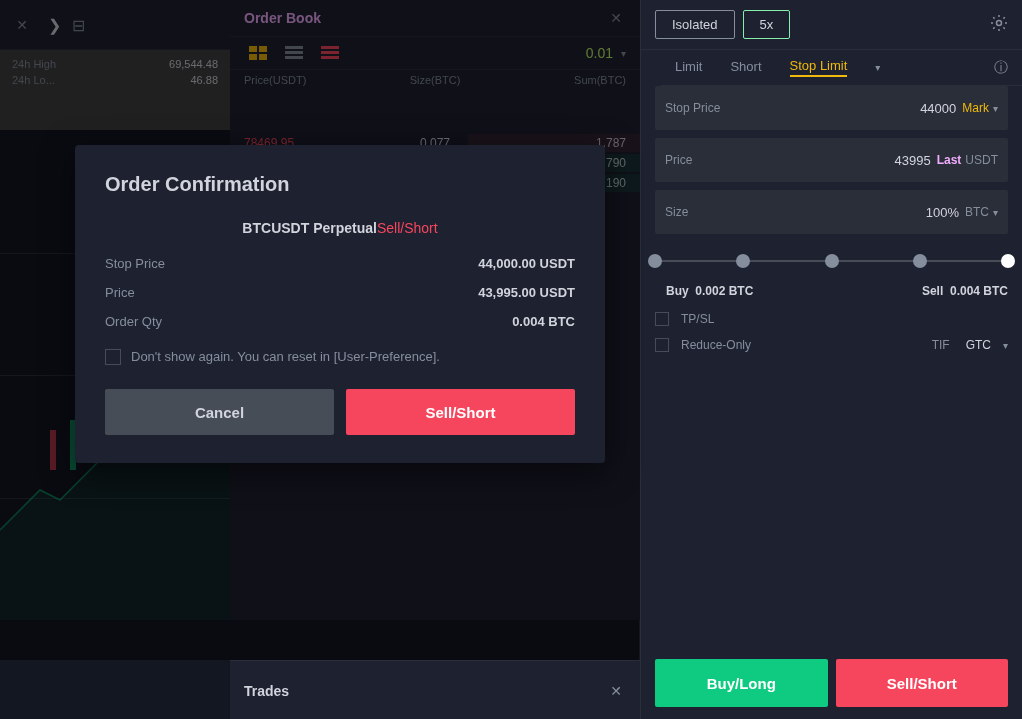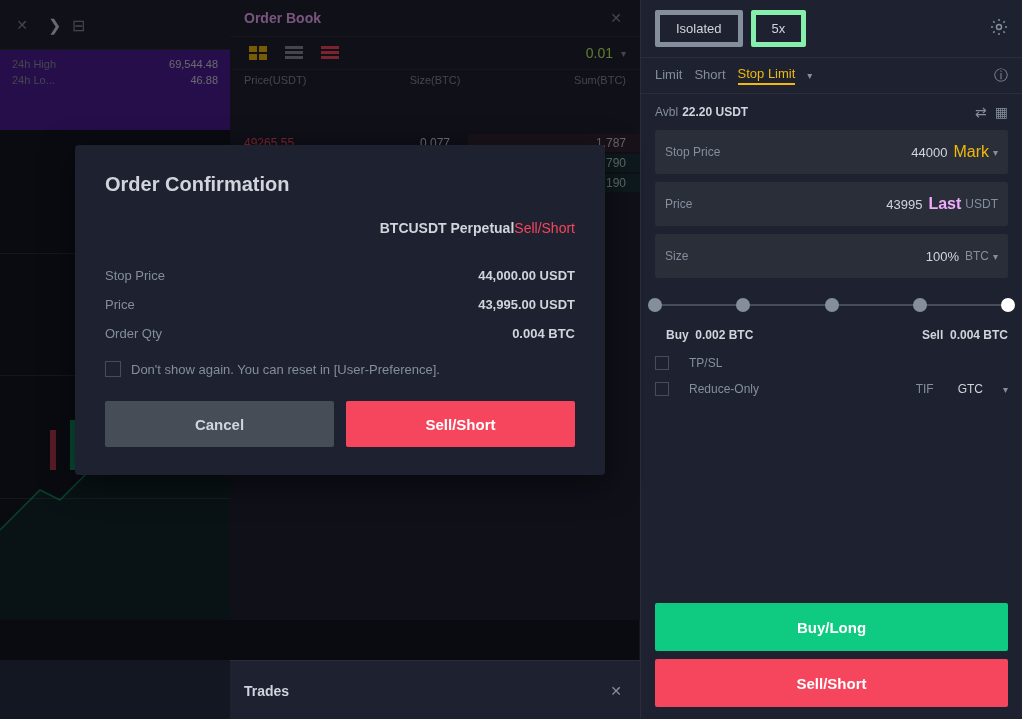--- a/index.html
+++ b/index.html
@@ -88,21 +88,21 @@
       gap: 8px;
       border-bottom: 1px solid #2a2e39;
     }
 
     .market-stats {
       position: absolute;
       left: 0;
       top: 50px;
       width: 230px;
       height: 80px;
-      background: #4c1d95;
+      background: #404040;
       padding: 8px 12px;
       font-size: 11px;
       color: #848e9c;
     }
 
     .market-stat-row {
       display: flex;
       justify-content: space-between;
       margin-bottom: 4px;
     }
@@ -208,21 +208,21 @@
     .margin-mode-bar {
       display: flex;
       align-items: center;
       padding: 10px 14px;
       gap: 8px;
       border-bottom: 1px solid #2a2e39;
     }
 
     .margin-mode-btn {
       padding: 6px 16px;
-      border: 5px solid #86efac;
+      border: 1px solid #86efac;
       background: transparent;
       color: #d1d4dc;
       font-size: 13px;
       cursor: pointer;
       border-radius: 2px;
     }
 
     .margin-mode-btn.active {
       border-color: #848e9c;
     }
@@ -234,22 +234,23 @@
       color: #848e9c;
       cursor: pointer;
       font-size: 16px;
     }
 
     
     .order-type-tabs {
       display: flex;
       align-items: center;
       padding: 8px 14px;
-      gap: 12px;
+      gap: 28px;
       border-bottom: 1px solid #2a2e39;
+      margin-left: 20px;
     }
 
     .order-tab {
       font-size: 13px;
       color: #848e9c;
       cursor: pointer;
       padding-bottom: 2px;
     }
 
     .order-tab.active {
@@ -312,21 +313,21 @@
     }
 
     .input-value {
       flex: 1;
       text-align: right;
       font-size: 13px;
       color: #d1d4dc;
     }
 
     .input-suffix {
-      font-size: 16px;
+      font-size: 12px;
       color: #f0b90b;
       margin-left: 6px;
       cursor: pointer;
     }
 
     .input-suffix-gray {
       font-size: 12px;
       color: #848e9c;
       margin-left: 6px;
     }
@@ -393,21 +394,21 @@
     .buy-qty { color: #848e9c; }
     .buy-qty span { color: #d1d4dc; font-weight: 600; }
     .sell-qty { color: #848e9c; }
     .sell-qty span { color: #d1d4dc; font-weight: 600; }
 
     
     .checkbox-row {
       display: flex;
       align-items: center;
       padding: 6px 14px;
-      gap: 20px;
+      gap: 12px;
       font-size: 12px;
       color: #848e9c;
     }
 
     .checkbox {
       width: 14px;
       height: 14px;
       border: 1px solid #474d57;
       background: transparent;
       cursor: pointer;
@@ -415,21 +416,21 @@
 
     .tif-label {
       margin-left: auto;
       font-size: 12px;
       color: #848e9c;
     }
 
     
     .action-buttons {
       display: grid;
-      grid-template-columns: 1fr;
+      grid-template-columns: 1fr 1fr;
       gap: 8px;
       padding: 12px 14px;
       position: absolute;
       bottom: 0;
       left: 0;
       right: 0;
     }
 
     .buy-btn {
       height: 48px;
@@ -479,22 +480,22 @@
 
     .modal-title {
       font-size: 20px;
       font-weight: 600;
       color: #d1d4dc;
       margin-bottom: 24px;
     }
 
     .modal-pair-row {
       display: flex;
-      justify-content: flex-end;
-      margin-bottom: 32px;
+      justify-content: center;
+      margin-bottom: 20px;
     }
 
     .modal-pair {
       font-size: 14px;
       font-weight: 600;
       color: #d1d4dc;
     }
 
     .modal-side {
       font-size: 14px;
@@ -512,21 +513,21 @@
       color: #848e9c;
     }
 
     .modal-row-value {
       color: #d1d4dc;
       font-weight: 600;
     }
 
     .modal-checkbox-row {
       display: flex;
-      align-items: center;
+      align-items: flex-start;
       gap: 10px;
       margin: 20px 0 24px 0;
       font-size: 13px;
       color: #848e9c;
     }
 
     .modal-checkbox {
       width: 16px;
       height: 16px;
       border: 1px solid #474d57;
@@ -690,21 +691,21 @@
     <span>Price(USDT)</span>
     <span style="text-align:center;">Size(BTC)</span>
     <span style="text-align:right;">Sum(BTC)</span>
   </div>
 </div>
 
 <div class="order-book-rows">
 
   <div class="ob-row" style="margin-top:4px;">
     <div class="ob-bg-red" style="width:42%;"></div>
-    <span class="price-red">49265.55</span>
+    <span class="price-red">78469.95</span>
     <span class="size-val">0.077</span>
     <span class="sum-val">1.787</span>
   </div>
 
   <div class="ob-row" style="margin-top:2px;">
     <div class="ob-bg-green" style="width:45%;"></div>
     <span class="price-green">49265.64</span>
     <span class="size-val">0.003</span>
     <span class="sum-val">1.790</span>
   </div>
@@ -735,28 +736,20 @@
   </div>
 
   <div class="order-type-tabs">
     <span class="order-tab">Limit</span>
     <span class="order-tab">Short</span>
     <span class="order-tab active">Stop Limit</span>
     <span style="font-size:10px;color:#848e9c;cursor:pointer;">▾</span>
     <span class="info-icon">ⓘ</span>
   </div>
 
-  <div class="avbl-row">
-    <span class="avbl-label">Avbl</span>
-    <span class="avbl-value">22.20 USDT</span>
-    <div class="avbl-icons">
-      <span class="avbl-icon">⇄</span>
-      <span class="avbl-icon">▦</span>
-    </div>
-  </div>
 
   <div class="input-group">
     <span class="input-label">Stop Price</span>
     <span class="input-value">44000</span>
     <span class="input-suffix">Mark</span>
     <span class="dropdown-arrow">▾</span>
   </div>
 
   <div class="input-group">
     <span class="input-label">Price</span>

